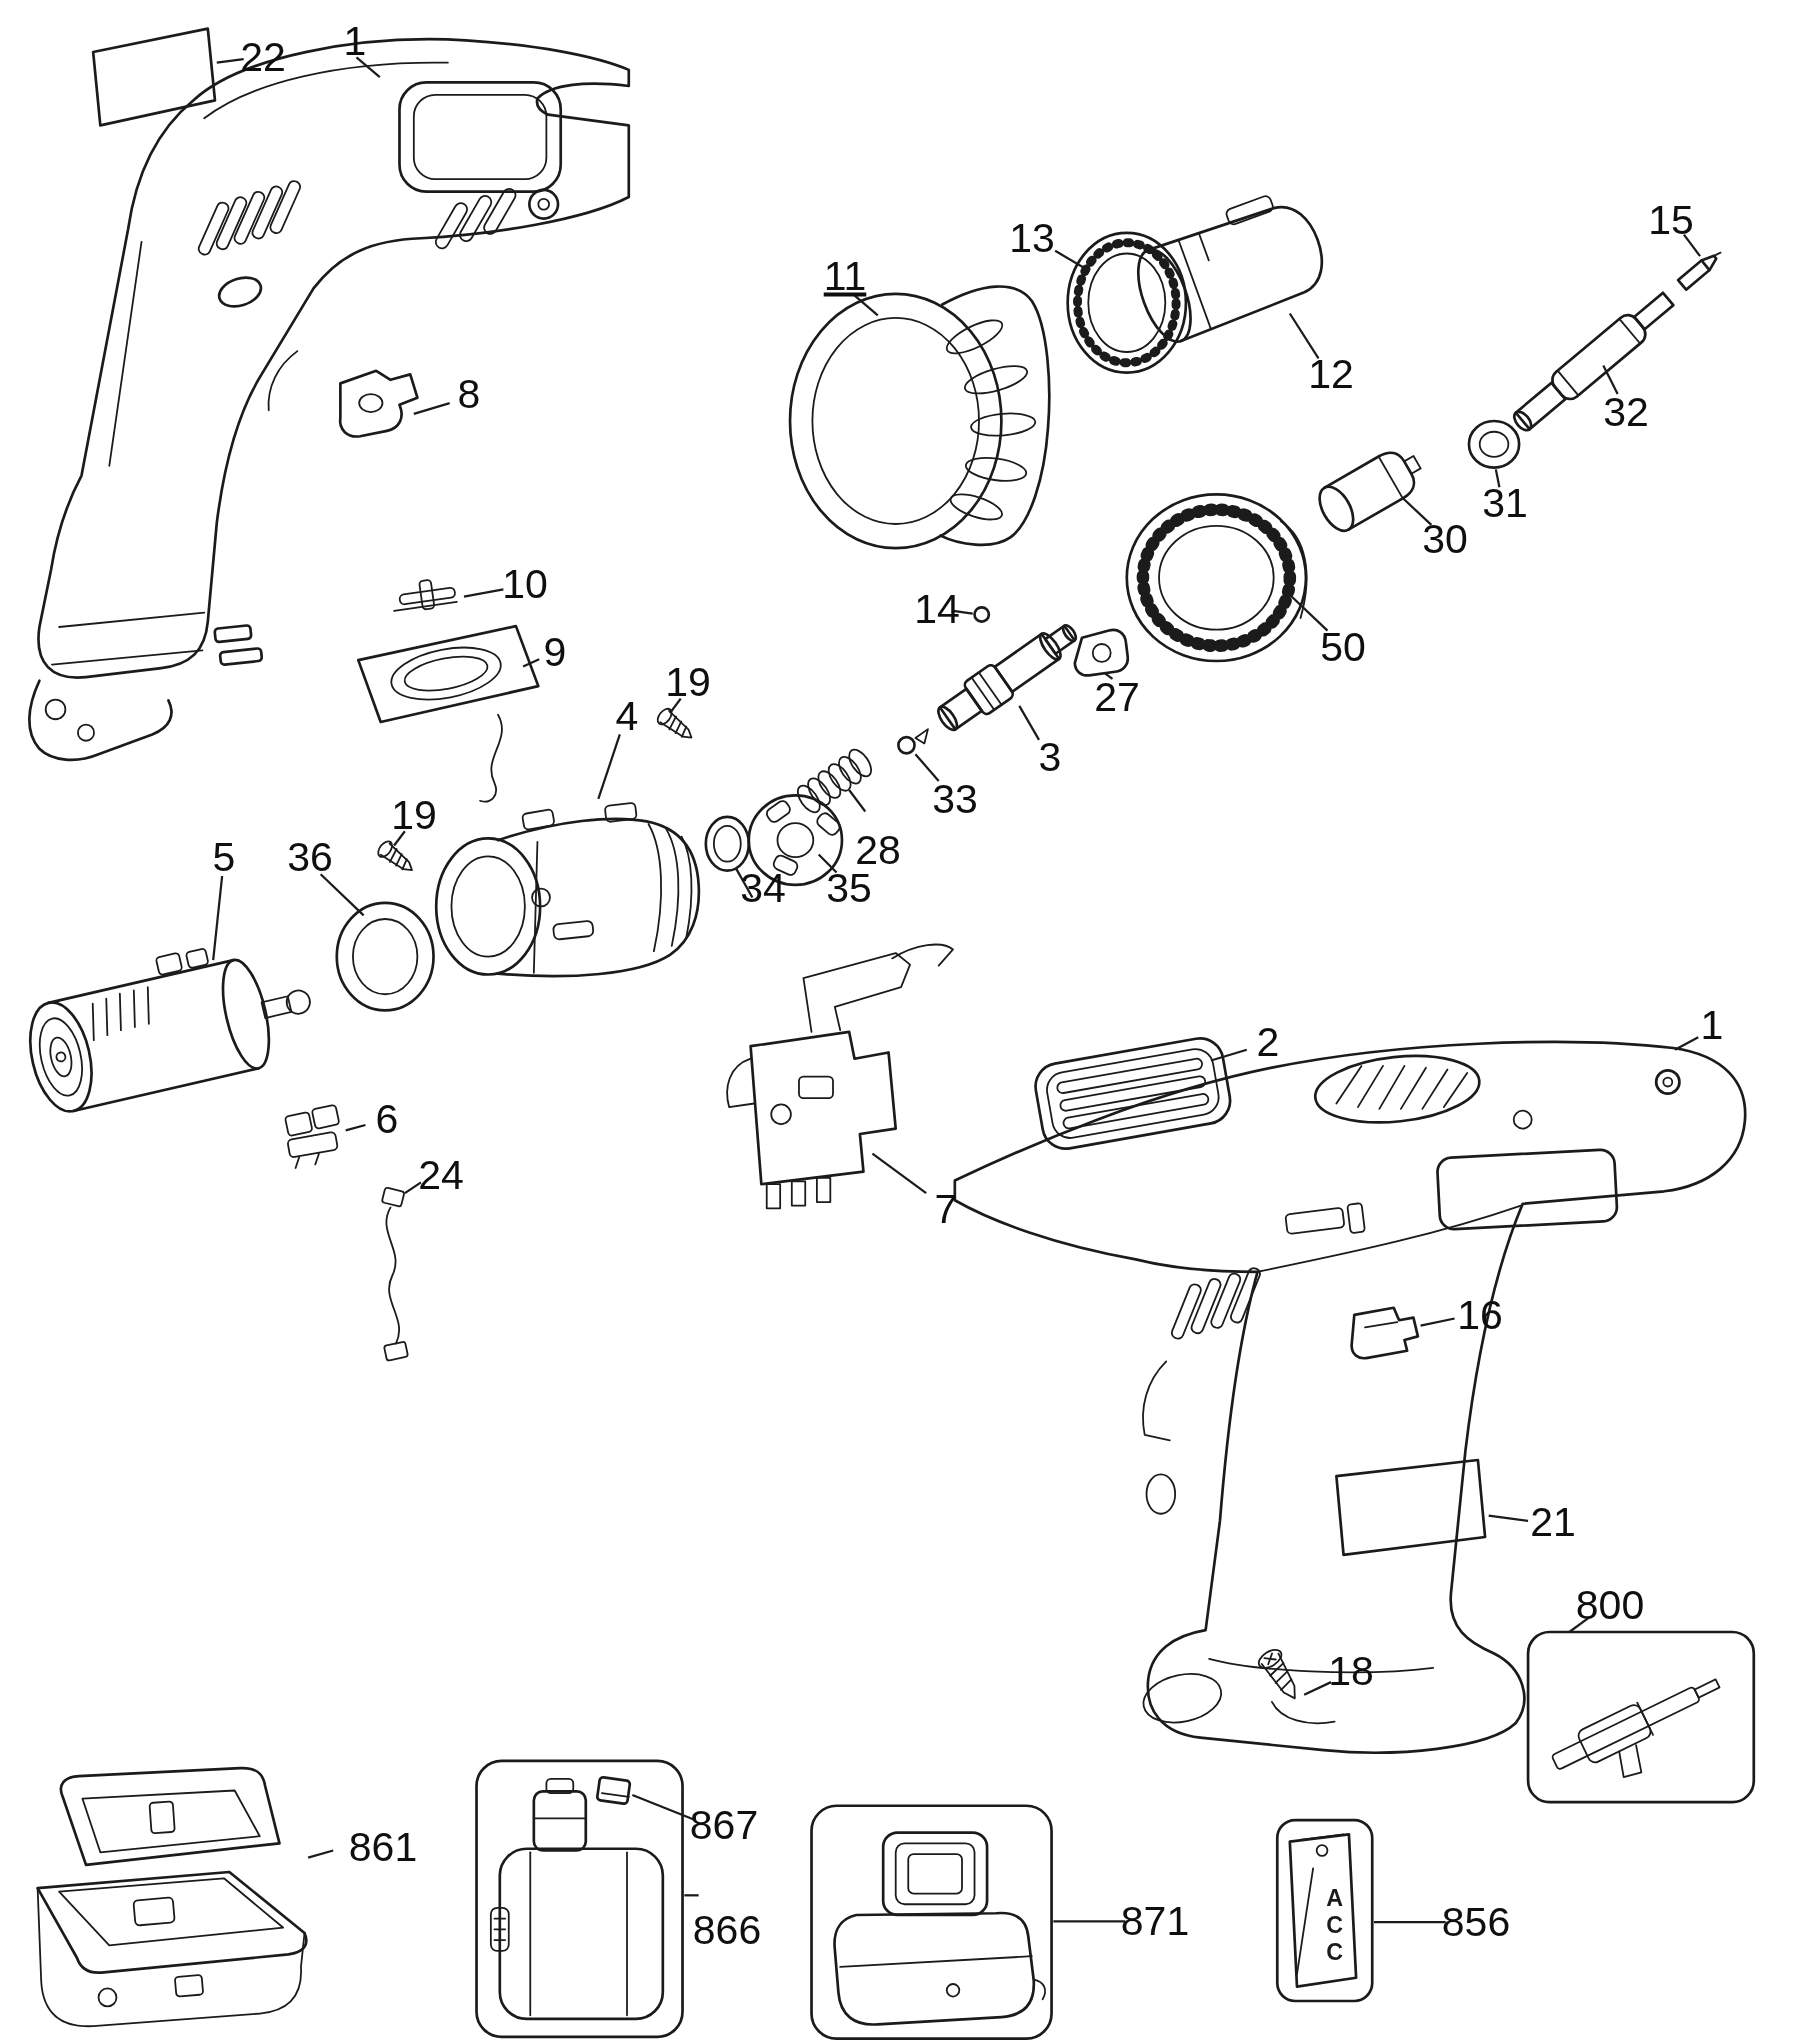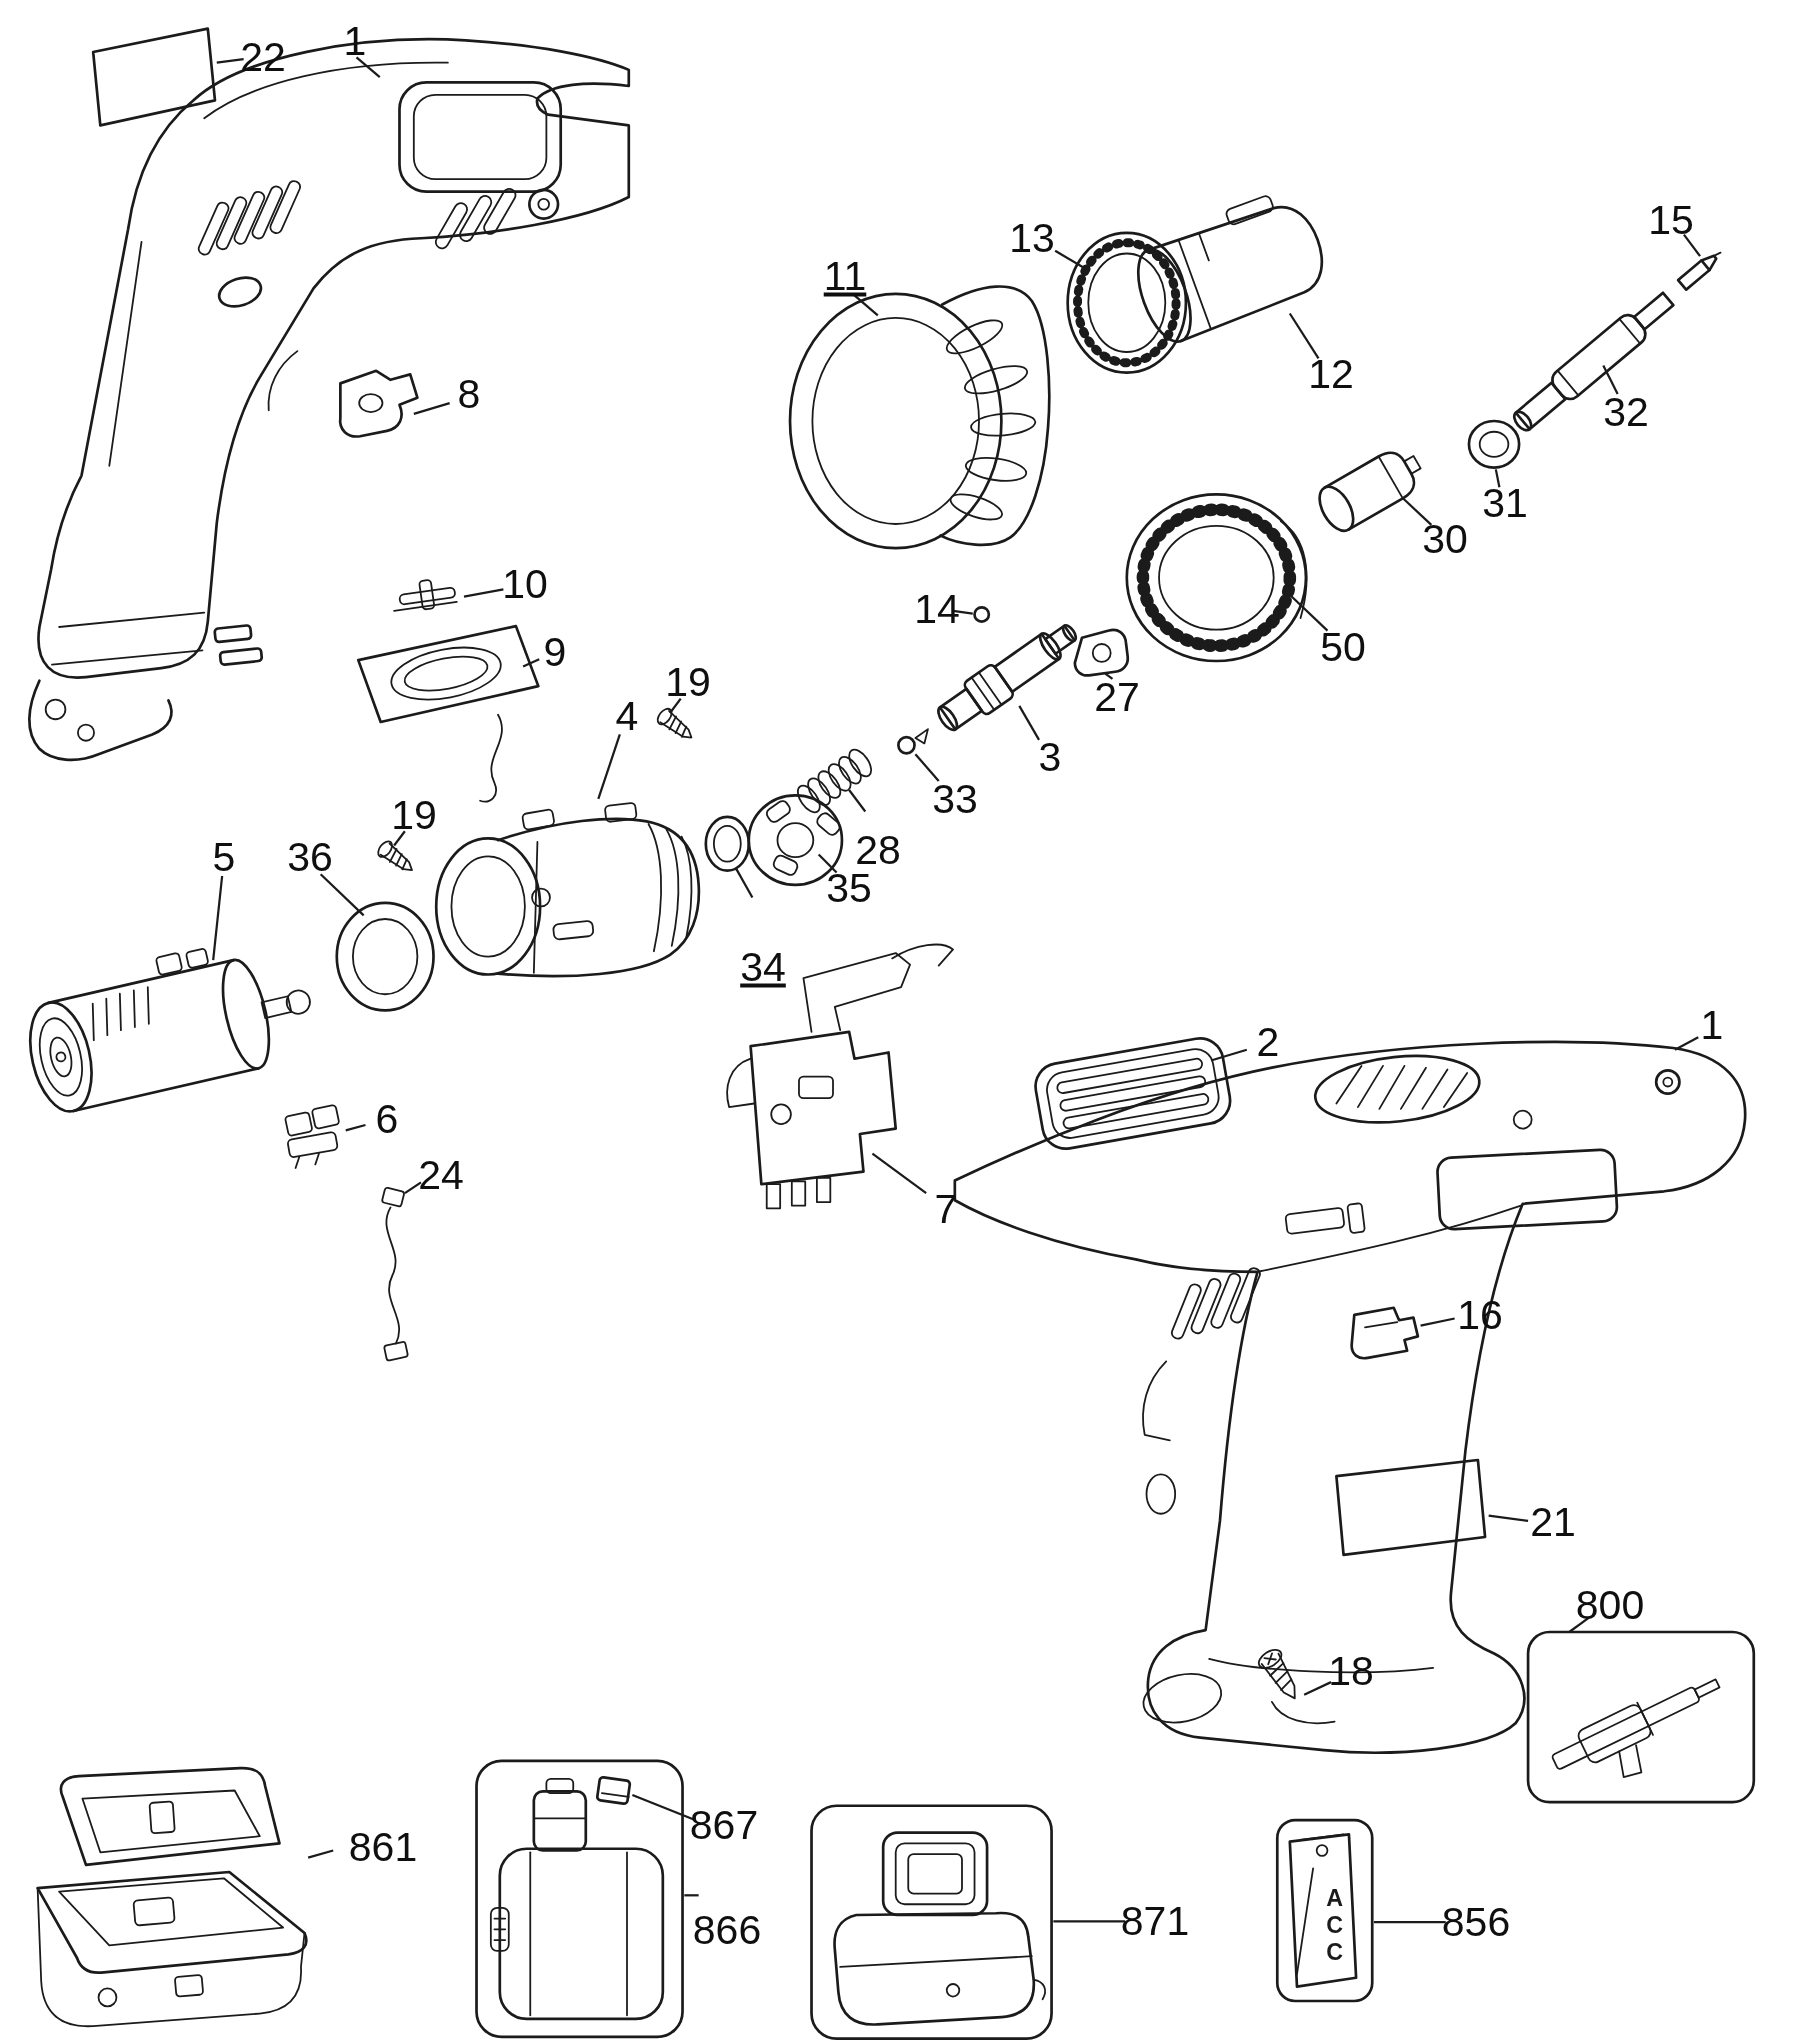--- a/index.html
+++ b/index.html
@@ -432,21 +432,21 @@
       <div class="callout" style="left: 1626px; top: 412px;">32</div>
       <div class="callout" style="left: 1505px; top: 503px;">31</div>
       <div class="callout" style="left: 1445px; top: 539px;">30</div>
       <div class="callout" style="left: 1343px; top: 647px;">50</div>
       <div class="callout" style="left: 1117px; top: 697px;">27</div>
       <div class="callout" style="left: 937px; top: 609px;">14</div>
       <div class="callout" style="left: 1050px; top: 757px;">3</div>
       <div class="callout" style="left: 955px; top: 799px;">33</div>
       <div class="callout" style="left: 878px; top: 829px; margin-top: 21px;">28</div>
       <div class="callout" style="left: 849px; top: 888px;">35</div>
-      <div class="callout" style="left: 763px; top: 967px; text-decoration: underline;">34</div>
+      <div class="callout" style="left: 763px; top: 888px;">34</div>
       <div class="callout" style="left: 525px; top: 584px;">10</div>
       <div class="callout" style="left: 555px; top: 652px;">9</div>
       <div class="callout" style="left: 688px; top: 682px;">19</div>
       <div class="callout" style="left: 627px; top: 716px;">4</div>
       <div class="callout" style="left: 414px; top: 815px;">19</div>
       <div class="callout" style="left: 310px; top: 857px;">36</div>
       <div class="callout" style="left: 224px; top: 857px;">5</div>
       <div class="callout" style="left: 387px; top: 1119px;">6</div>
       <div class="callout" style="left: 441px; top: 1175px;">24</div>
       <div class="callout" style="left: 946px; top: 1209px;">7</div>

